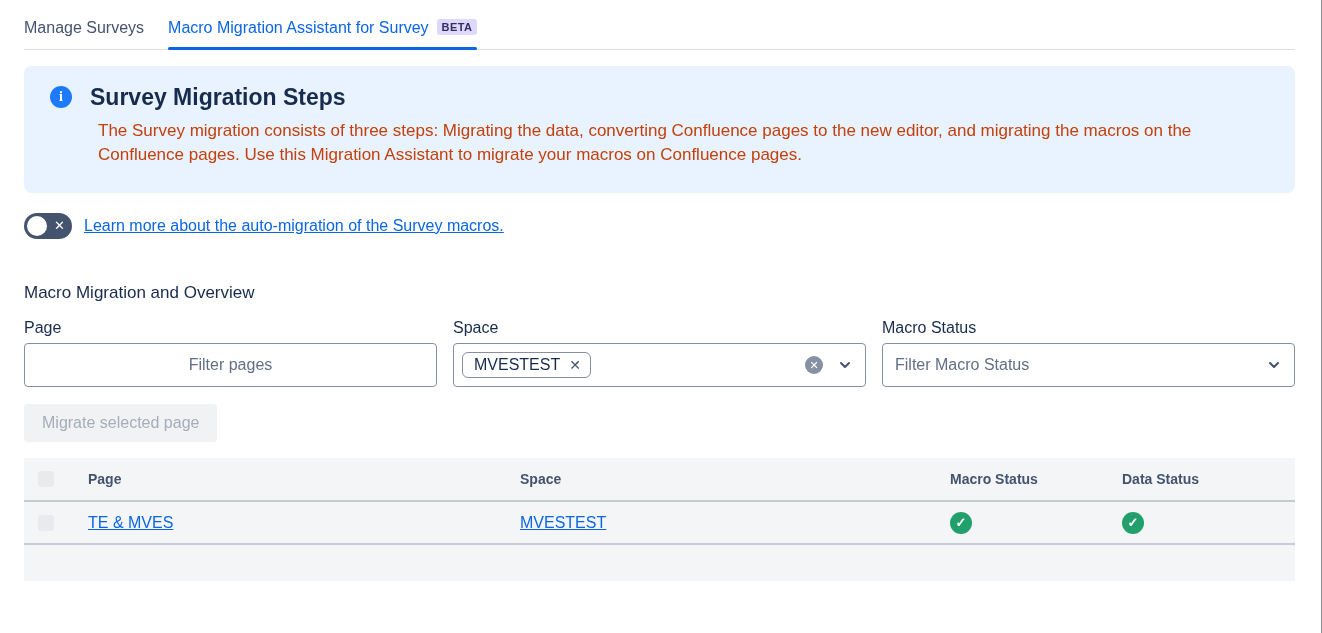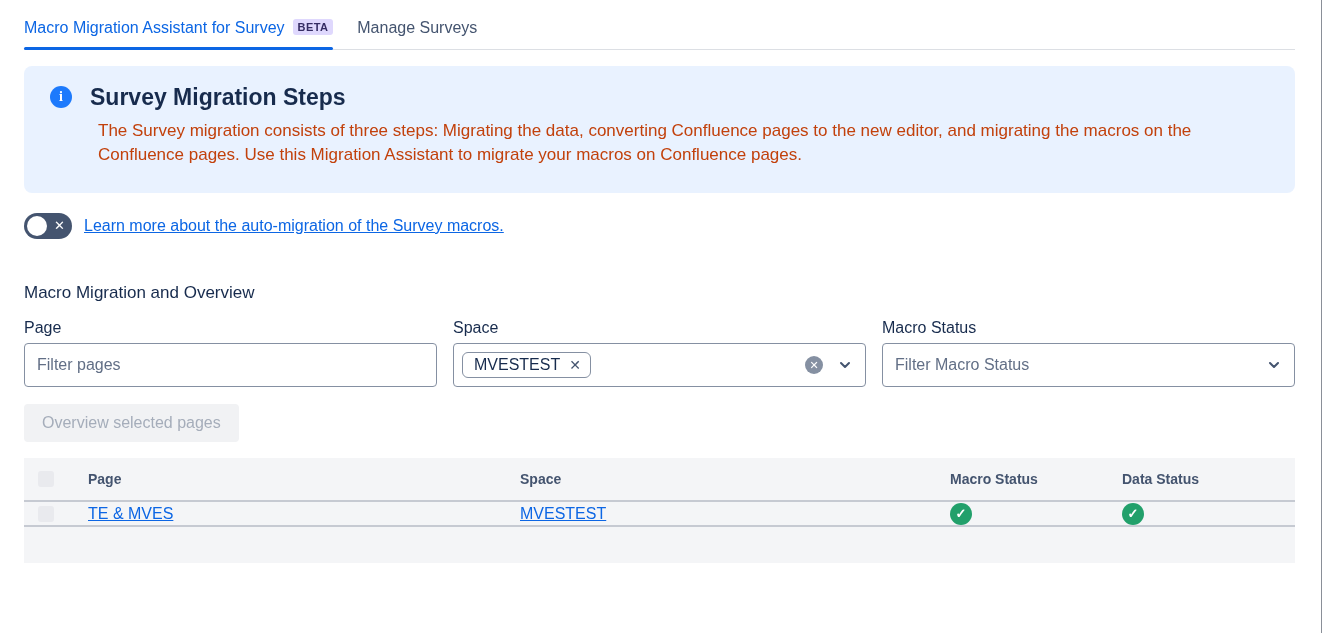--- a/index.html
+++ b/index.html
@@ -44,21 +44,21 @@
 
   
   .section-title { margin:44px 0 0; font-size:17px; font-weight:400; color:#172B4D; }
 
   
   .filters { display:flex; gap:16px; margin-top:16px; }
   .filter { flex:1; min-width:0; }
   .filter-label { display:block; font-size:16px; color:#172B4D; margin-bottom:6px; }
   .text-input, .select { width:100%; height:44px; border:1px solid #8590A2; border-radius:4px;
                          background:#fff; font-size:16px; font-family:inherit; }
-  .text-input { padding:0 12px; color:#172B4D; }
+  .text-input { padding:0 12px; color:#172B4D;text-align:center; }
   .text-input::placeholder { color:#626F86; }
   .select { display:flex; align-items:center; padding:0 12px 0 8px; cursor:pointer; }
   .select .placeholder { color:#626F86; padding-left:4px; }
   .chip { display:inline-flex; align-items:center; gap:9px; border:1px solid #8590A2;
           border-radius:6px; padding:3px 9px 3px 11px; font-size:16px; color:#172B4D; background:#fff; }
   .chip-x { font-size:14px; color:#44546F; cursor:pointer; line-height:1; }
   .spacer { flex:1; }
   .clear-btn { flex:none; width:18px; height:18px; border-radius:50%; background:#8590A2;
                color:#fff; font-size:11px; line-height:1; display:flex; align-items:center;
                justify-content:center; cursor:pointer; border:none; padding:0; }
@@ -68,39 +68,39 @@
   
   .migrate-btn { margin-top:17px; height:38px; padding:0 18px; border:none; border-radius:4px;
                  background:#F1F2F4; color:#A5ADBA; font-size:16px; font-weight:500;
                  font-family:inherit; cursor:not-allowed; }
 
   
   .table { margin-top:16px; background:#F4F5F7; padding-bottom:36px; }
   .trow { display:grid; grid-template-columns:64px 432px 430px 172px 1fr; align-items:center; }
   .trow.head { height:44px; font-size:14px; font-weight:700; color:#44546F;
                border-bottom:2px solid #C6CAD2; }
-  .trow.body-row { height:25px; border-bottom:2px solid #C6CAD2; }
+  .trow.body-row { height:43px; border-bottom:2px solid #C6CAD2; }
   .cb-cell { padding-left:14px; }
   .checkbox { width:16px; height:16px; background:#E9EAEE; border-radius:3px; cursor:pointer; }
   .cell-link { color:#0C66E4; font-size:16px; text-decoration:underline; cursor:pointer; }
   .status-ok { width:22px; height:22px; border-radius:50%; background:#22A06B; color:#fff;
                font-size:13px; font-weight:700; display:flex; align-items:center; justify-content:center; }
 </style>
 </head>
 <body>
 
 <div class="page">
 
   
   <nav class="tabbar">
+    <div class="tab">
+      <span>Manage Surveys</span>
+    </div>
     <div class="tab active">
       <span>Macro Migration Assistant for Survey</span><span class="beta-badge">BETA</span>
-    </div>
-    <div class="tab">
-      <span>Manage Surveys</span>
     </div>
   </nav>
 
   
   <section class="info-panel">
     <span class="info-icon">i</span>
     <div class="info-content">
       <h2 class="info-title">Survey Migration Steps</h2>
       <p class="info-body">The Survey migration consists of three steps: Migrating the data, converting Confluence pages to the new editor, and migrating the macros on the Confluence pages. Use this Migration Assistant to migrate your macros on Confluence pages.</p>
     </div>
@@ -148,21 +148,21 @@
         <span class="spacer"></span>
         <svg class="chevron" viewBox="0 0 16 16">
           <polyline points="4,6 8,10 12,6"></polyline>
         </svg>
       </div>
     </div>
 
   </div>
 
   
-  <button class="migrate-btn" disabled="">Overview selected pages</button>
+  <button class="migrate-btn" disabled="">Migrate selected page</button>
 
   
   <div class="table">
 
     <div class="trow head">
       <div class="cb-cell">
         <div class="checkbox"></div>
       </div>
       <div>Page</div>
       <div>Space</div>

